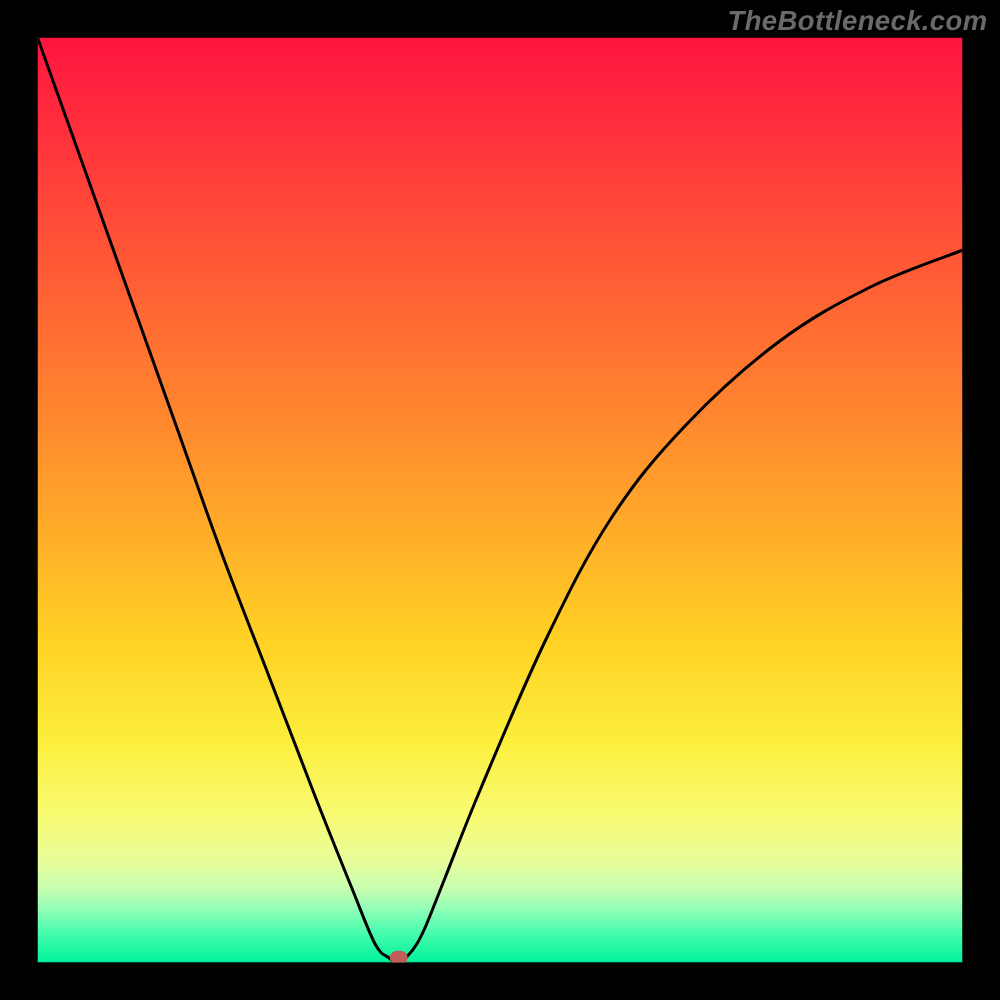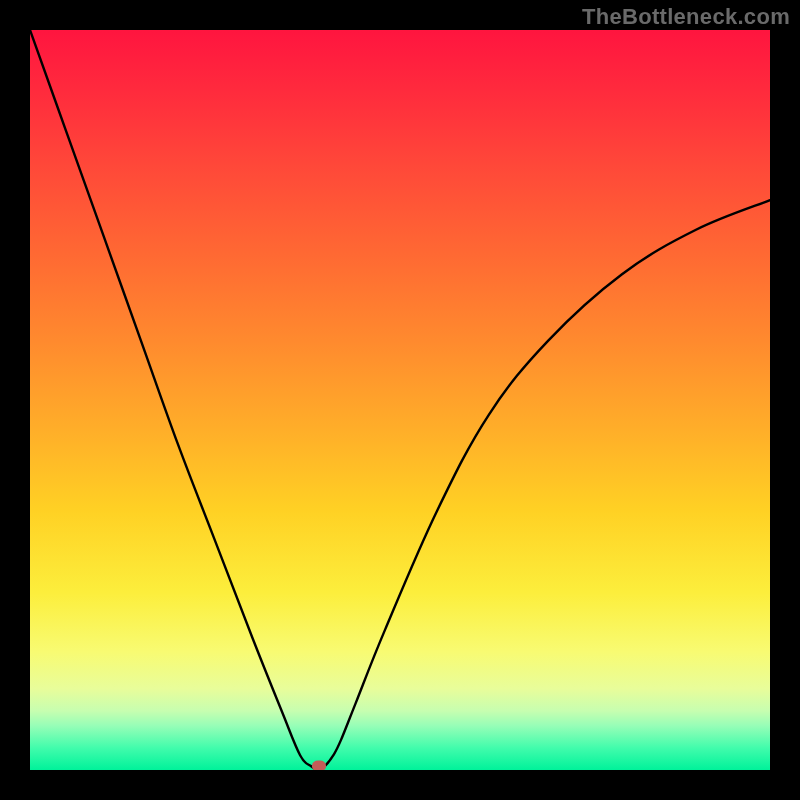--- a/index.html
+++ b/index.html
@@ -9,20 +9,21 @@
     height: 800px;
     background: #000;
     font-family: Arial, Helvetica, sans-serif;
     overflow: hidden;
   }
   .frame {
     position: relative;
     width: 800px;
     height: 800px;
     background: #000;
+    font-style: italic;
   }
   .watermark {
     position: absolute;
     top: 4px;
     right: 10px;
     color: #6a6a6a;
     font-size: 22px;
     font-weight: 600;
     letter-spacing: 0.3px;
     z-index: 5;

